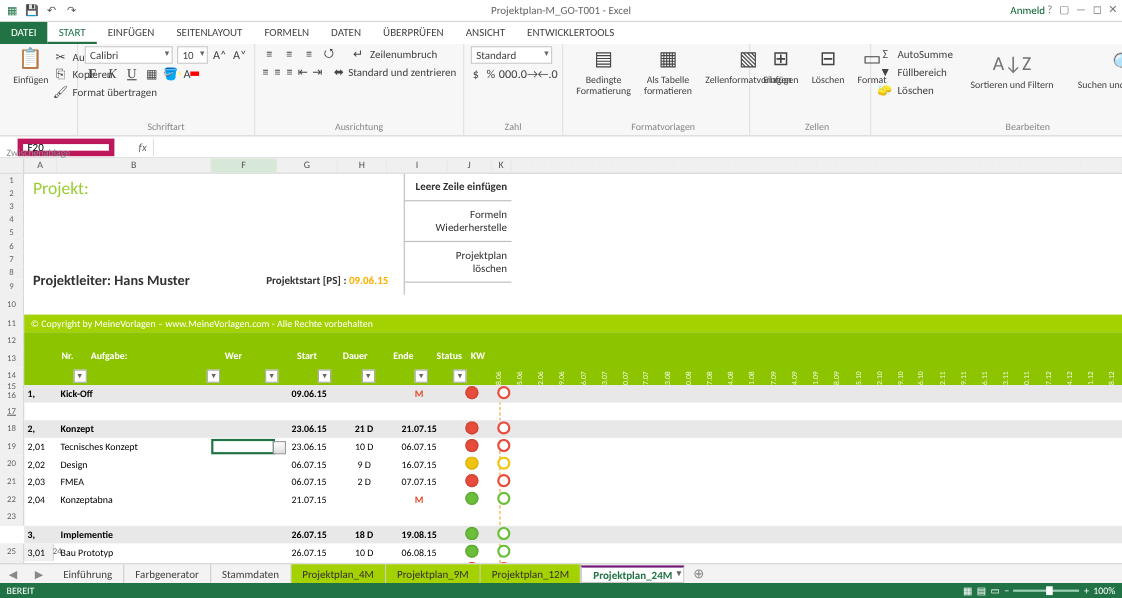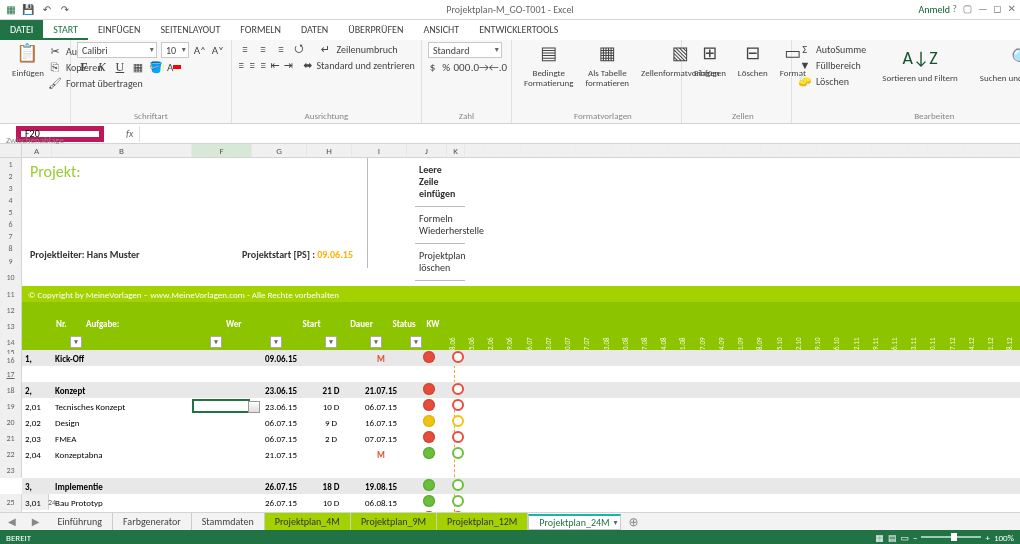--- a/index.html
+++ b/index.html
@@ -54,26 +54,26 @@
   .gcol { flex: 1; border-right: 1px solid #eee; }
 
   
   .rowsarea { position: absolute; left: 0; right: 0; top: 14px; bottom: 0; }
   .rownum { position: absolute; left: 0; width: 22px; background: #f0f0f0; border-right: 1px solid #d4d4d4; border-bottom: 1px solid #eee; font-size: 8px; color: #666; text-align: center; }
 
   
   .projblock { position: absolute; left: 22px; top: 0; width: 421px; height: 128px; background: #fff; }
   .projlabel { position: absolute; left: 8px; top: 4px; font-size: 16px; color: #9acd32; font-family: Calibri, Arial; }
   .projtitle { position: absolute; left: 8px; top: 30px; font-size: 28px; font-weight: bold; color: #80c000; letter-spacing: -0.5px; }
-  .pm { position: absolute; left: 8px; top: 90px; font-size: 10px; font-weight: bold; color: #333; }
+  .pm { position: absolute; left: 8px; top: 90px; font-size: 13px; font-weight: bold; color: #333; }
   .pstart { position: absolute; left: 220px; top: 90px; font-size: 10px; font-weight: bold; color: #333; }
   .pstart .date { color: #ffb000; }
 
   .sideactions { position: absolute; left: 345px; top: 0; width: 98px; height: 110px; border-left: 1px solid #bbb; font-size: 10px; color: #333; }
-  .sideactions div { border-bottom: 1px solid #bbb; padding: 6px 4px; text-align: left; font-weight: bold; line-height: 1.2; margin-left: 47px;}
+  .sideactions div { border-bottom: 1px solid #bbb; padding: 6px 4px; text-align: right; font-weight: bold; line-height: 1.2;}
   .sideactions div.sub { font-weight: normal; border-bottom: 1px solid #bbb; }
 
   
   .greenbar { position: absolute; left: 22px; right: 0; height: 16px; background: #a4d100; color: #fff; font-size: 9px; display: flex; align-items: center; padding-left: 6px; }
   .greenbar.dark { background: #8cc400; height: 48px; }
   .thdr { position: absolute; left: 22px; width: 421px; display: flex; color: #fff; font-size: 9px; font-weight: bold; padding-left: 32px; }
   .thdr > div { padding: 16px 2px 2px 2px; position: relative; }
   .thdr .filter::after { content: "▾"; position: absolute; right: 2px; bottom: 2px; font-size: 7px; background: #fff; color: #666; width: 10px; height: 10px; line-height: 10px; text-align: center; border: 1px solid #aaa; }
 
   
@@ -107,21 +107,21 @@
 
   
   .editcell { position: absolute; border: 2px solid #217346; background: #fff; z-index: 4; }
   .editcell::after { content: ""; position: absolute; right: -12px; top: 0; width: 10px; height: 100%; border: 1px solid #999; background: linear-gradient(#fff,#ddd); font-size: 7px; }
 
   
   .sheettabs { position: absolute; left: 0; right: 0; bottom: 14px; height: 18px; background: #f3f3f3; border-top: 1px solid #d4d4d4; display: flex; align-items: center; font-size: 10px; color: #444; }
   .sheettabs .nav { padding: 0 8px; color: #888; }
   .sheettabs .stab { padding: 2px 10px; border-right: 1px solid #ccc; cursor: default; }
   .sheettabs .stab.col { background: #a4d100; color: #333; }
-  .sheettabs .stab.sel { background: #fff; border-top: 2px solid #14b8a6; color: #217346; font-weight: normal; }
+  .sheettabs .stab.sel { background: #fff; border-top: 2px solid #701a75; color: #217346; font-weight: bold; }
   .sheettabs .add { padding: 0 8px; color: #888; font-size: 12px; }
 
   
   .status { position: absolute; left: 0; right: 0; bottom: 0; height: 14px; background: #217346; color: #fff; font-size: 9px; display: flex; align-items: center; justify-content: space-between; padding: 0 6px; }
   .status .zoom { display: flex; align-items: center; gap: 4px; }
   .status .zoom .slider { width: 60px; height: 2px; background: #9ccfb2; position: relative; }
   .status .zoom .slider::after { content: ""; position: absolute; left: 50%; top: -3px; width: 6px; height: 8px; background: #fff; }
 </style>
 </head>
 <body>
@@ -282,21 +282,21 @@
         <div class="btnrow">
             <span class="ico">▼</span>
             <span>Füllbereich</span>
           </div>
         <div class="btnrow">
             <span class="ico">🧽</span>
             <span>Löschen</span>
           </div>
       </div>
       <div class="bigbtn">
-          <span class="bigico" style="color:#14532d">A↓Z</span>
+          <span class="bigico" style="color:#737373">A↓Z</span>
           <span>Sortieren und Filtern</span>
         </div>
       <div class="bigbtn">
           <span class="bigico">🔍</span>
           <span>Suchen und Auswählen</span>
         </div>
     </div>
     <div class="label">Bearbeiten</div>
   </div>
 </div>
@@ -397,20 +397,21 @@
 
     <div class="greenbar" style="top:128px">© Copyright by MeineVorlagen – www.MeineVorlagen.com - Alle Rechte vorbehalten</div>
 
     <div class="greenbar dark" style="top:144px"></div>
     <div class="thdr" style="top:144px; height:48px;">
       <div class="cA filter">Nr.</div>
       <div class="cB filter">Aufgabe:</div>
       <div class="cF filter">Wer</div>
       <div class="cG filter">Start</div>
       <div class="cH filter">Dauer</div>
+      <div class="cI filter">Ende</div>
       <div class="cJ filter">Status</div>
       <div class="cK">KW</div>
     </div>
     <div class="gantthdr" id="gantthdr" style="top:144px">
         <div>
           <span>08.06</span>
         </div>
         <div>
           <span>15.06</span>
         </div>

